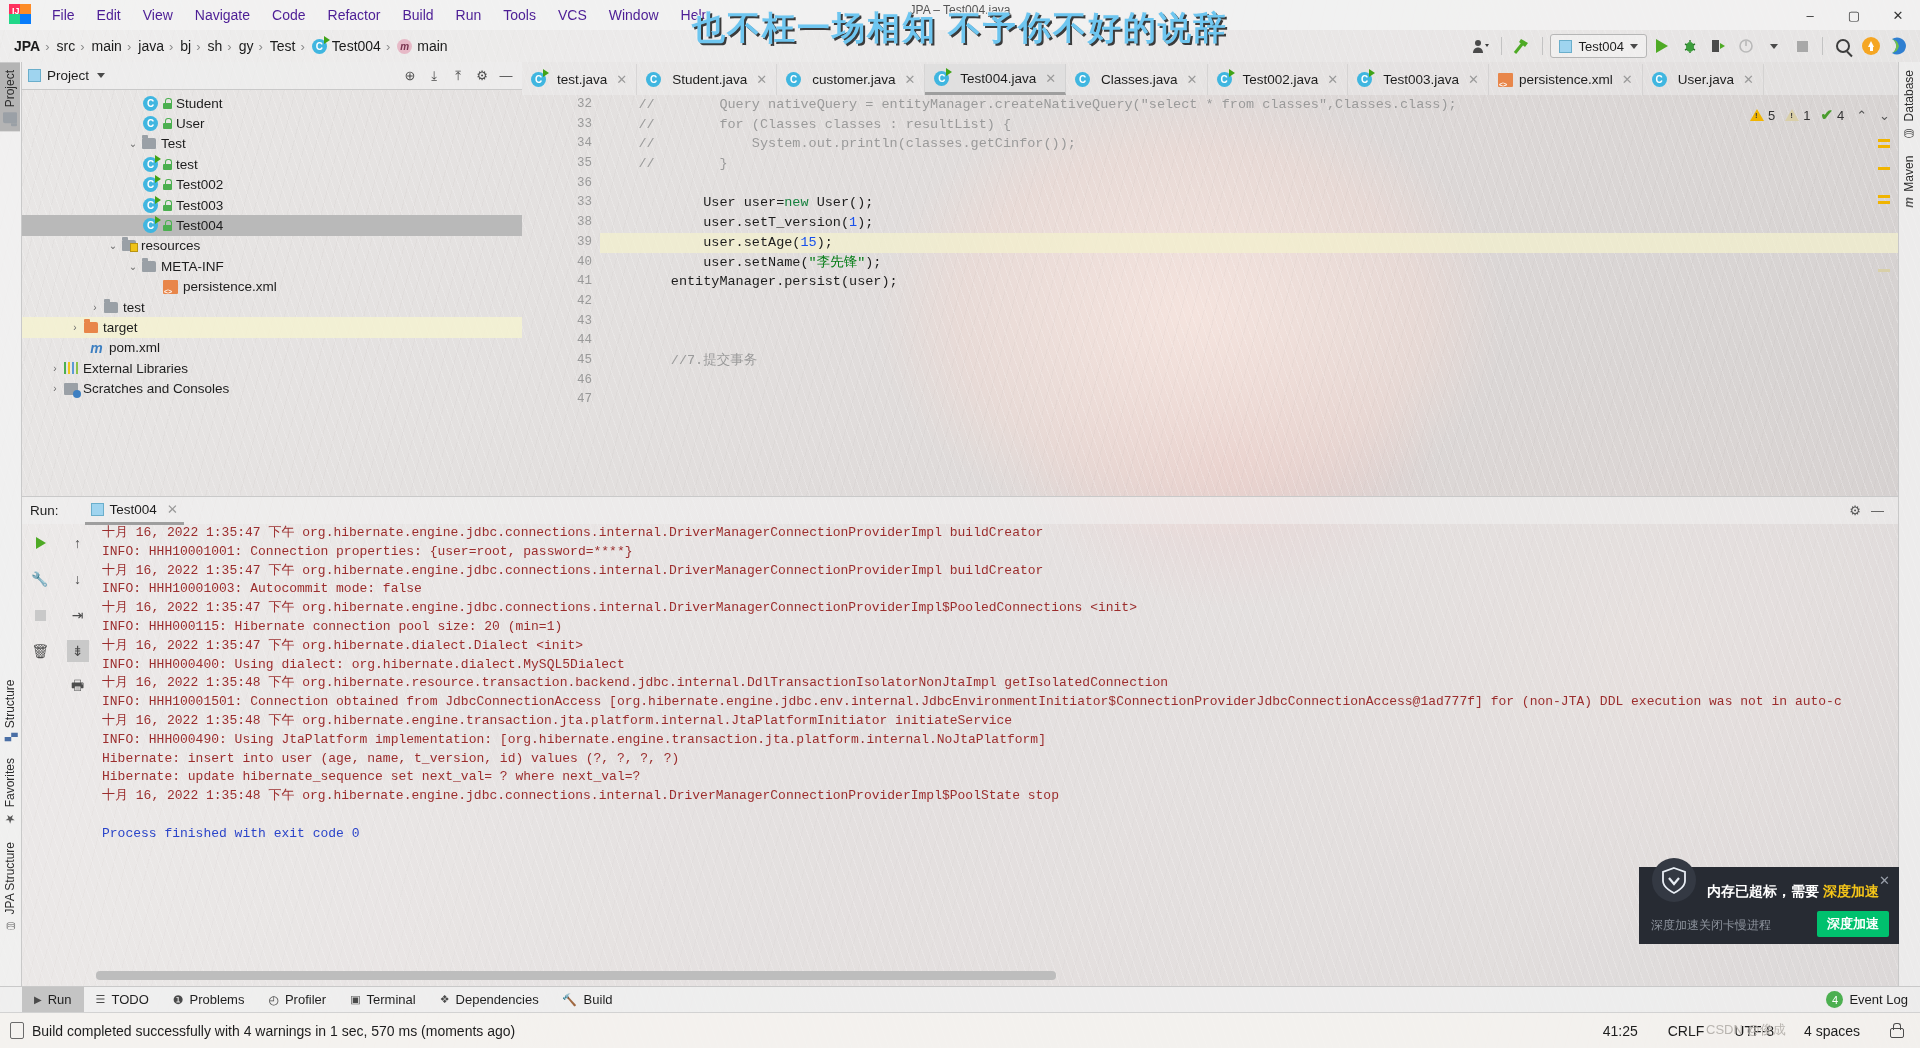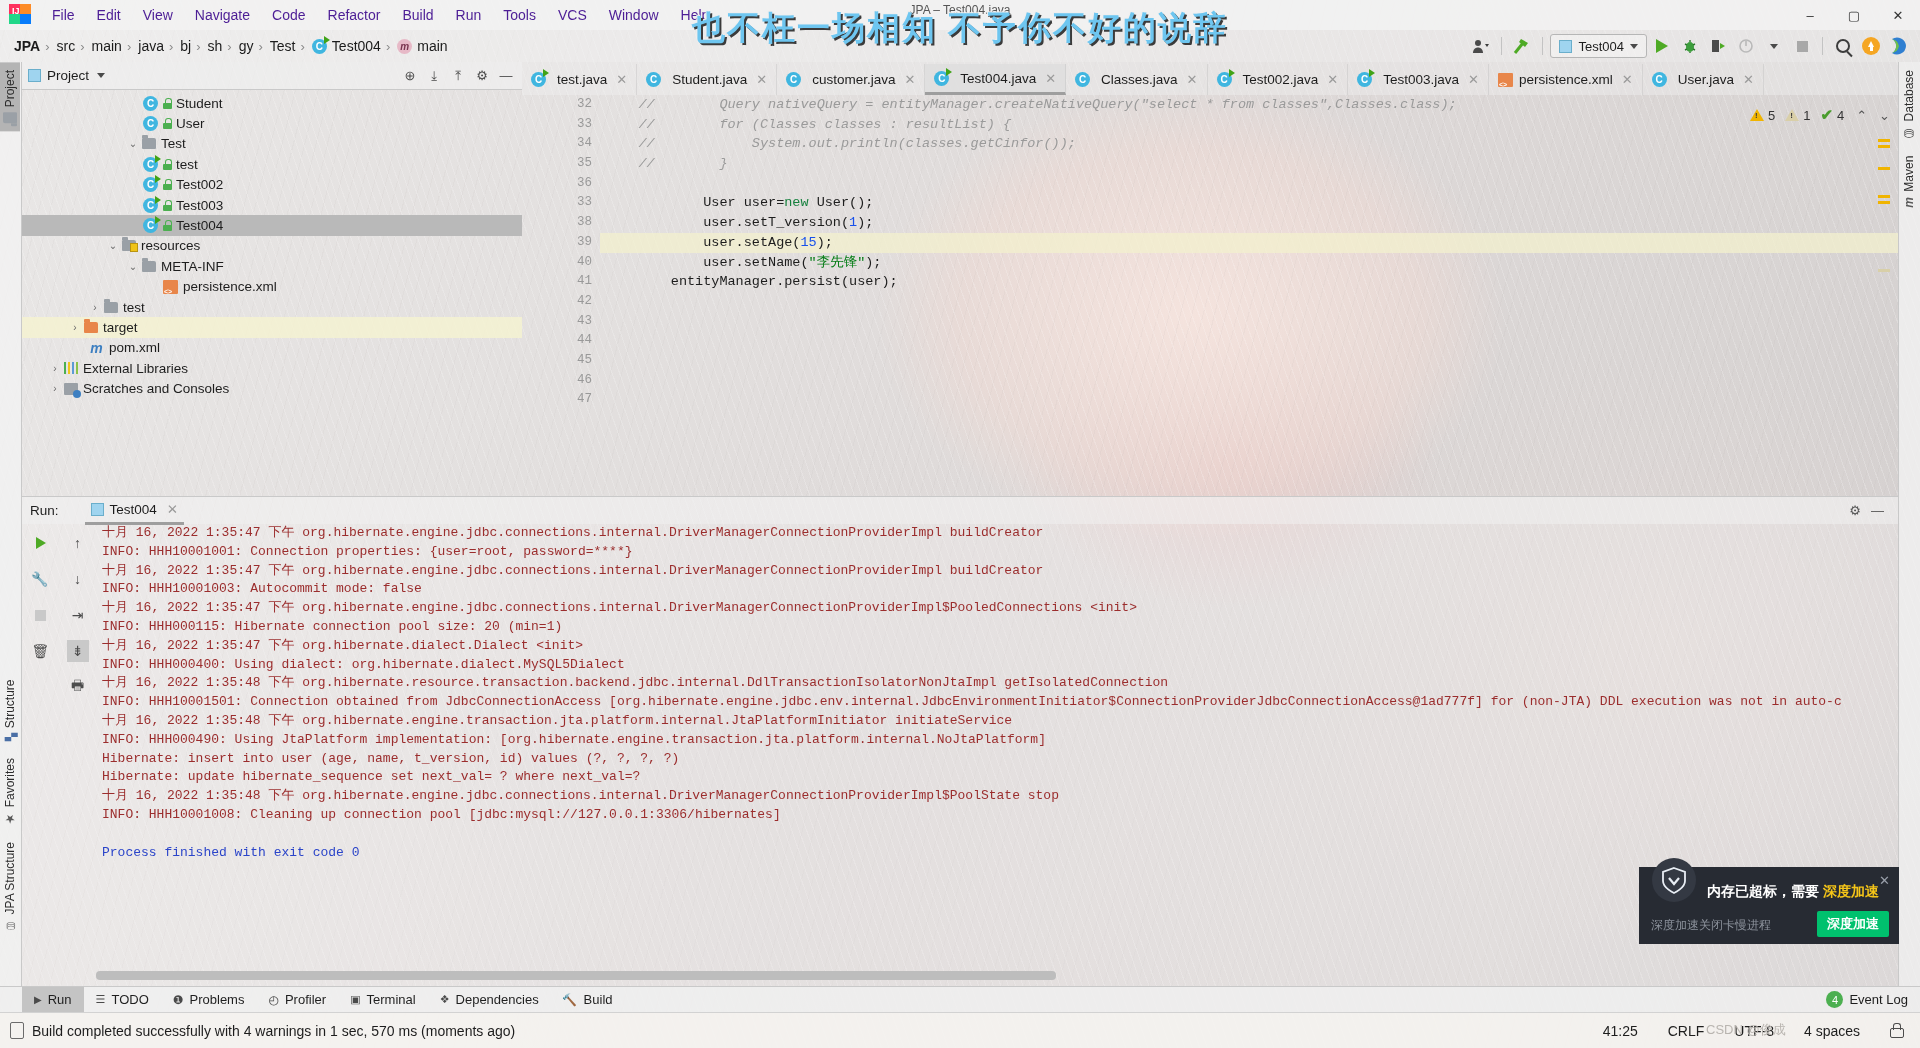--- a/index.html
+++ b/index.html
@@ -136,21 +136,21 @@
   .chk{ color:#4a9c2d; font-size:15px; font-weight:bold; }
 
   #editor{ left:522px; top:95px; width:1376px; height:401px; overflow:hidden; }
   #gutter{ position:absolute; left:0; top:0; width:78px; height:401px; }
   .lnum{ height:19.7px; line-height:19.7px; text-align:right; padding-right:8px; color:#999; font-size:12.5px;
          font-family:"Liberation Mono", monospace; }
   #codearea{ position:absolute; left:78px; top:0; right:0; height:401px; font-family:"Liberation Mono", monospace;
              font-size:13.5px; }
   .cline{ height:19.7px; line-height:19.7px; white-space:pre; padding-left:6px; }
   .cline.cur{ background:rgba(243,240,205,.75); }
-  .cmt{ color:#9a9a9a; font-style:italic; }
+  .cmt{ color:#9a9a9a; }
   .kw{ color:#15803d; } .num{ color:#1750eb; } .str{ color:#067d17; }
   #editor-sb{ position:absolute; right:8px; top:0; width:12px; height:401px; }
   .sbm{ position:absolute; right:0; width:12px; height:3px; background:#f0b400; }
 
   
   #run-panel{ left:22px; top:496px; width:1876px; height:490px; background:rgba(248,246,246,.30); }
   #run-head{ height:28px; display:flex; align-items:center; padding-left:8px; border-top:1px solid #c9c9c9;
              background:rgba(240,240,240,.55); }
   #run-head .lbl{ font-size:13.5px; margin-right:26px; }
   #run-head .rtab{ display:flex;align-items:center;gap:6px; font-size:13.5px; border-bottom:3px solid #9e9e9e;
@@ -578,20 +578,21 @@
       <div class="cline"><span class="cmt">    //        }</span></div>
       <div class="cline"><span></span></div>
       <div class="cline"><span>            User user=</span><span class="kw">new</span><span> User();</span></div>
       <div class="cline"><span>            user.setT_version(</span><span class="num">1</span><span>);</span></div>
       <div class="cline cur"><span>            user.setAge(</span><span class="num">15</span><span>);</span></div>
       <div class="cline"><span>            user.setName(</span><span class="str">"李先锋"</span><span>);</span></div>
       <div class="cline"><span>        entityManager.persist(user);</span></div>
       <div class="cline"><span></span></div>
       <div class="cline"><span></span></div>
       <div class="cline"><span></span></div>
+      <div class="cline"><span class="cmt">        //7.提交事务</span></div>
     </div>
   <div id="editor-sb">
     <div class="sbm" style="top:44px"></div>
     <div class="sbm" style="top:50px"></div>
     <div class="sbm" style="top:72px"></div>
     <div class="sbm" style="top:100px"></div>
     <div class="sbm" style="top:106px"></div>
     <div class="sbm" style="top:174px;background:#d8cfa8"></div>
   </div>
 </div>
@@ -637,21 +638,20 @@
       <div class="oline">INFO: HHH000115: Hibernate connection pool size: 20 (min=1)</div>
       <div class="oline">十月 16, 2022 1:35:47 下午 org.hibernate.dialect.Dialect &lt;init&gt;</div>
       <div class="oline">INFO: HHH000400: Using dialect: org.hibernate.dialect.MySQL5Dialect</div>
       <div class="oline">十月 16, 2022 1:35:48 下午 org.hibernate.resource.transaction.backend.jdbc.internal.DdlTransactionIsolatorNonJtaImpl getIsolatedConnection</div>
       <div class="oline">INFO: HHH10001501: Connection obtained from JdbcConnectionAccess [org.hibernate.engine.jdbc.env.internal.JdbcEnvironmentInitiator$ConnectionProviderJdbcConnectionAccess@1ad777f] for (non-JTA) DDL execution was not in auto-c</div>
       <div class="oline">十月 16, 2022 1:35:48 下午 org.hibernate.engine.transaction.jta.platform.internal.JtaPlatformInitiator initiateService</div>
       <div class="oline">INFO: HHH000490: Using JtaPlatform implementation: [org.hibernate.engine.transaction.jta.platform.internal.NoJtaPlatform]</div>
       <div class="oline">Hibernate: insert into user (age, name, t_version, id) values (?, ?, ?, ?)</div>
       <div class="oline">Hibernate: update hibernate_sequence set next_val= ? where next_val=?</div>
       <div class="oline">十月 16, 2022 1:35:48 下午 org.hibernate.engine.jdbc.connections.internal.DriverManagerConnectionProviderImpl$PoolState stop</div>
-      <div class="oline">INFO: HHH10001008: Cleaning up connection pool [jdbc:mysql://127.0.0.1:3306/hibernates]</div>
       <div class="oline"></div>
       <div class="oline blue">Process finished with exit code 0</div>
     </div>
   <div id="console-hsb">
       <div class="thumb"></div>
     </div>
 </div>
 
 <div id="bottombar" class="layer">
   <div style="width:22px"></div>

